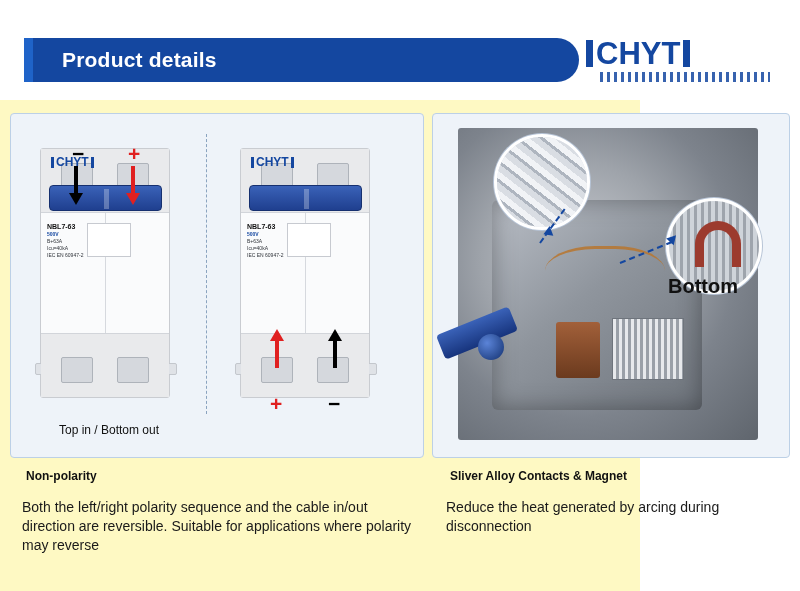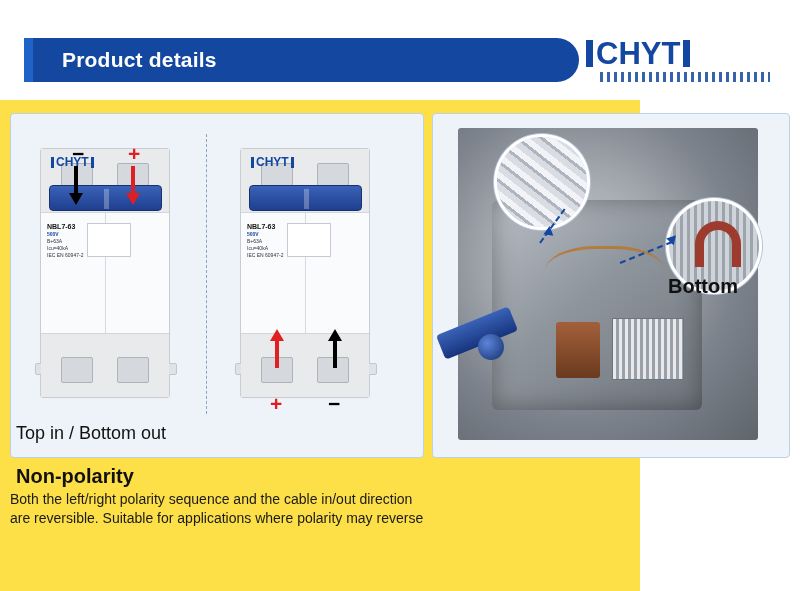--- a/index.html
+++ b/index.html
@@ -6,21 +6,21 @@
   html, body {
     margin: 0; padding: 0;
     width: 800px; height: 591px;
     background: #ffffff;
     font-family: "Liberation Sans", sans-serif;
     overflow: hidden;
   }
   #page {
     position: relative;
     width: 640px; height: 591px;
-    background: #fde047;
+    background: #fef9c3;
   }
 
   
   .header {
     position: absolute;
     left: 0; top: 0;
     width: 800px; height: 100px;
     background: #ffffff;
   }
   .header-banner {
@@ -93,45 +93,45 @@
     overflow: hidden;
   }
   .panel-left  { left: 10px;  top: 113px; width: 414px; height: 345px; }
   .panel-right { left: 432px; top: 113px; width: 358px; height: 345px; }
 
   
   .caption { position: absolute; }
   .caption-left  { left: 10px;  top: 466px; width: 414px; }
   .caption-right { left: 434px; top: 466px; width: 360px; }
   .caption-title {
-    font-size: 20px;
+    font-size: 12px;
     font-weight: bold;
     color: #111111;
-    margin: 0 0 4px 6px;
+    margin: 0 0 4px 16px;
     line-height: 20px;
   }
   .caption-body {
     font-size: 14px;
     color: #1a1a1a;
     line-height: 19px;
-    margin: 0;
+    margin: 12px;
   }
 
   
   .lp-divider {
     position: absolute;
     left: 206px; top: 134px;
     width: 0; height: 280px;
     border-left: 1px dashed #8aa3bf;
   }
   .lp-label {
     position: absolute;
-    font-size: 18px;
+    font-size: 12px;
     color: #111111;
-    text-align: left;
+    text-align: center;
   }
   .lp-label-a { left: 16px;  top: 423px; width: 186px; }
   .lp-label-b { left: 215px; top: 423px; width: 196px; }
 
   
   .breaker {
     position: absolute;
     background: #f2f3f5;
     border: 1px solid #c9ccd1;
     border-radius: 3px;
@@ -525,14 +525,18 @@
   <div class="lead-line lead-2"></div>
   <div class="lead-tip tip-2"></div>
 
   <div class="rp-text rp-text-magnet">Bottom</div>
 
   <div class="caption caption-left">
     <p class="caption-title">Non-polarity</p>
     <p class="caption-body">Both the left/right polarity sequence and the cable in/out direction are reversible. Suitable for applications where polarity may reverse</p>
   </div>
 
+  <div class="caption caption-right">
+    <p class="caption-title">Sliver Alloy Contacts &amp; Magnet</p>
+    <p class="caption-body">Reduce the heat generated by arcing during disconnection</p>
+  </div>
 
 </div>
 
 </body></html>

